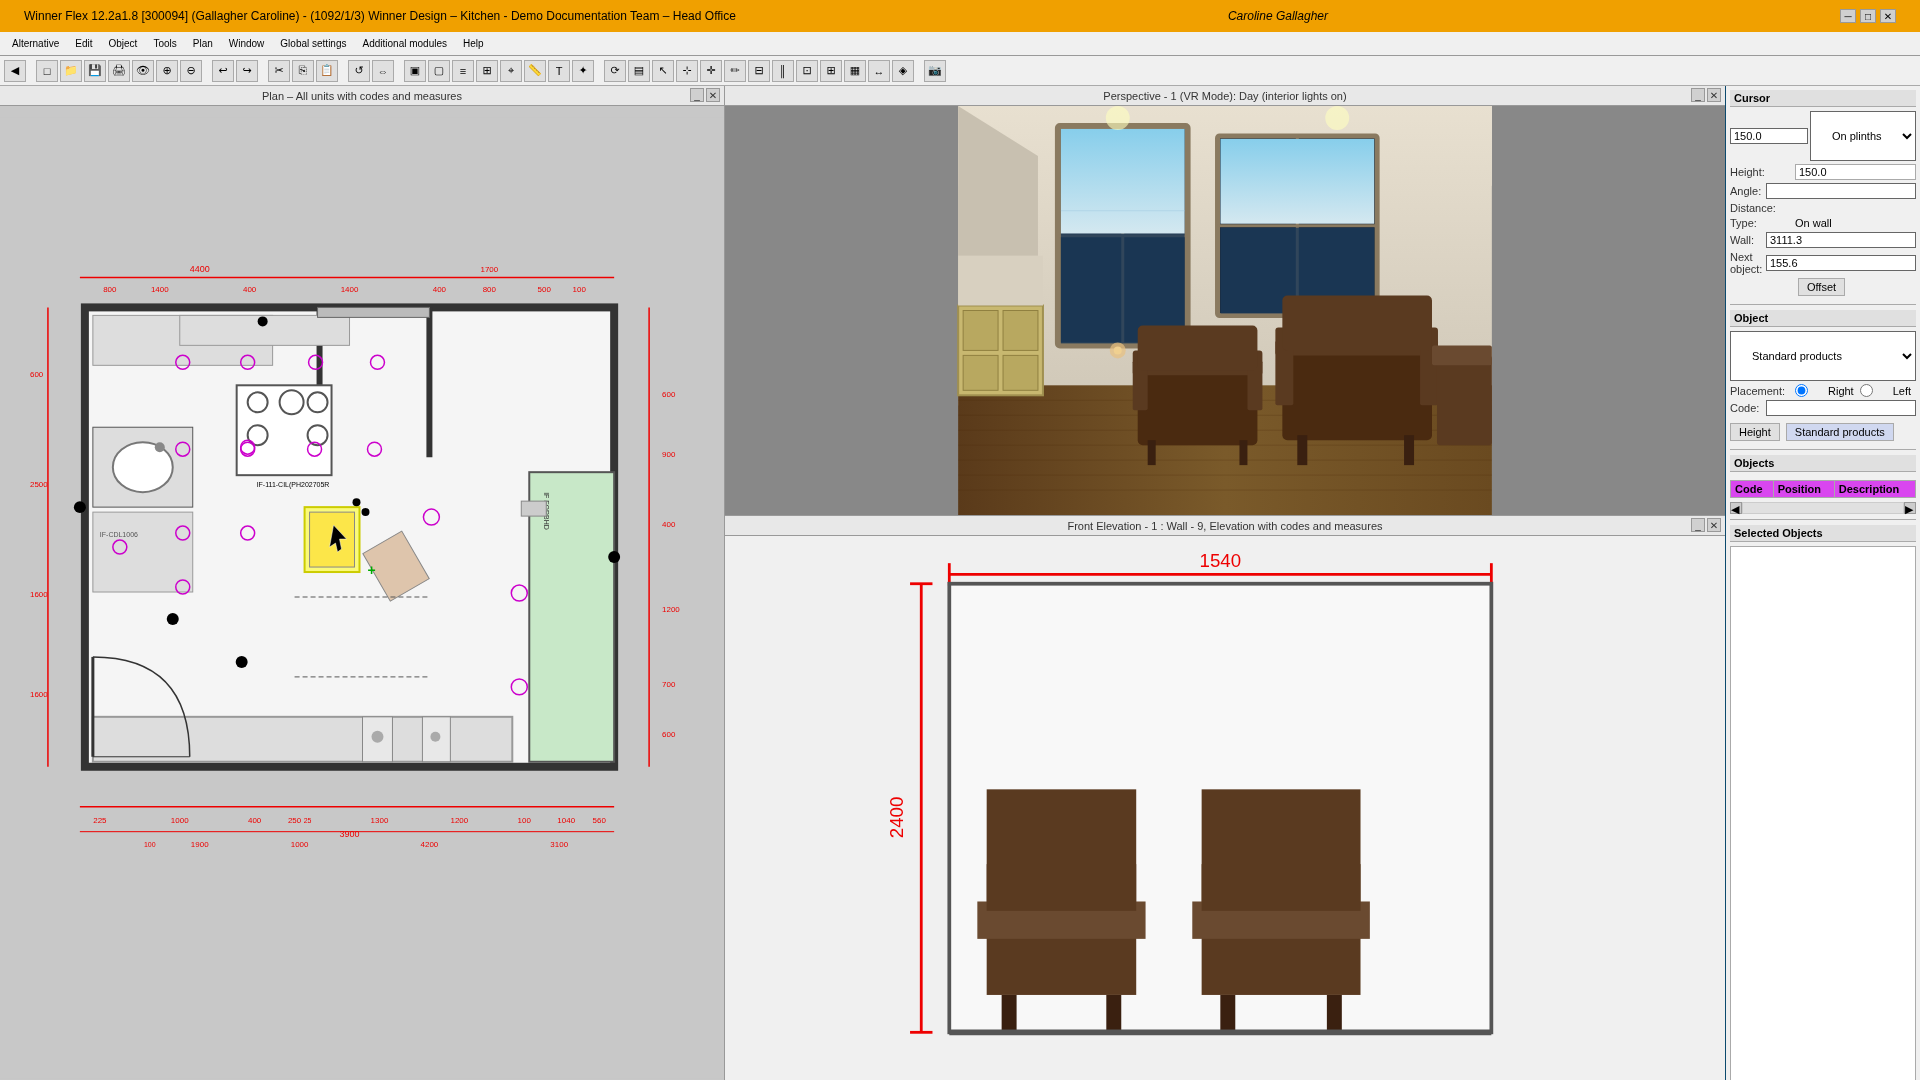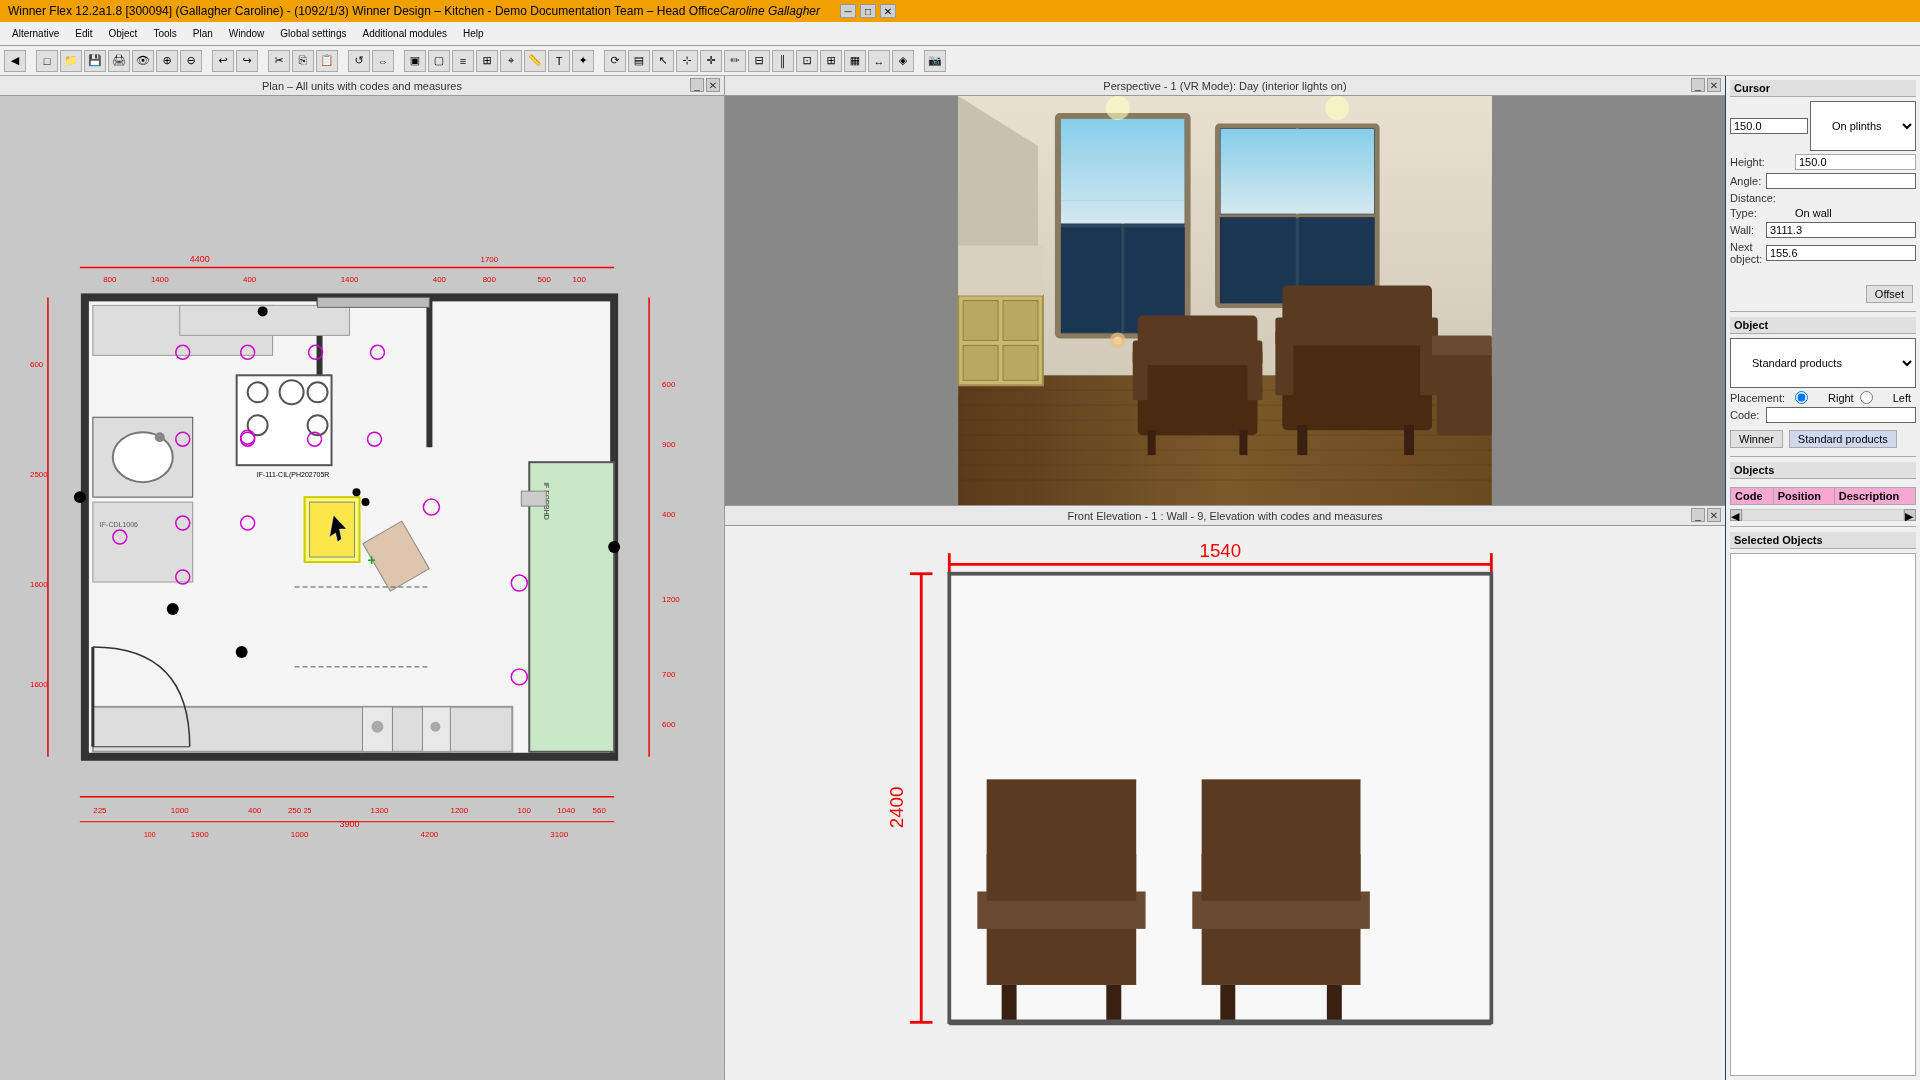--- a/index.html
+++ b/index.html
@@ -1,25 +1,25 @@
 <!DOCTYPE html>
 <html><head>
   <meta charset="utf-8">
   <style>
     * { margin: 0; padding: 0; box-sizing: border-box; }
     body { width: 1920px; height: 1080px; overflow: hidden; font-family: Arial, sans-serif; font-size: 11px; background: #c0c0c0; }
 
     
     #title-bar {
-      height: 22px;
+      height: 32px;
       background: #f0a000;
       display: flex;
       align-items: center;
-      justify-content: flex-start;
-      padding: 0 8px;
+      justify-content: space-between;
+      padding: 0 24px;
       color: #000;
       font-size: 12px;
     }
     #title-bar .win-controls { display: flex; gap: 4px; }
     #title-bar .win-btn {
       width: 16px; height: 14px; background: #d0d0d0; border: 1px solid #999;
       display: flex; align-items: center; justify-content: center; font-size: 10px; cursor: pointer;
     }
 
     
@@ -179,21 +179,21 @@
     .rp-divider {
       border-top: 1px solid #aaa;
       margin: 5px 0;
     }
 
     .radio-group { display: flex; align-items: center; gap: 6px; font-size: 11px; }
     .radio-label { display: flex; align-items: center; gap: 20px; }
 
     .objects-table { width: 100%; border-collapse: collapse; margin-top: 4px; }
     .objects-table th {
-      background: #f9a8d4; border: 1px solid #aaa;
+      background: #d946ef; border: 1px solid #aaa;
       padding: 2px 4px; font-size: 11px; text-align: left;
     }
 
     
     #fp-svg {
       position: absolute;
       top: 0; left: 0;
       width: 100%; height: 100%;
     }
 
@@ -650,21 +650,21 @@
     <div class="rp-row">
       <span class="rp-label">Wall:</span>
       <input type="text" class="rp-input" style="flex: 1 1 0%;" value="3111.3">
     </div>
 
     <div class="rp-row">
       <span class="rp-label">Next object:</span>
       <input type="text" class="rp-input" style="flex: 1 1 0%;" value="155.6">
     </div>
 
-    <div class="rp-row" style="justify-content:flex-end; margin-top:17px;">
+    <div class="rp-row" style="justify-content:center; margin-top:0;">
       <button class="rp-btn">Offset</button>
     </div>
 
     <div class="rp-divider"></div>
 
     <div class="section-header">
       <span>Object</span>
     </div>
 
     <div class="rp-row">
@@ -686,21 +686,21 @@
         </label>
       </div>
     </div>
 
     <div class="rp-row">
       <span class="rp-label">Code:</span>
       <input type="text" class="rp-input" style="flex: 1 1 0%;">
     </div>
 
     <div class="rp-row" style="margin-top:4px; gap:3px;">
-      <button class="rp-btn">Winner</button>
+      <button class="rp-btn">Height</button>
       <button class="rp-btn" style="background:#d0d8f0;">Standard products</button>
     </div>
 
     <div class="rp-divider"></div>
 
     <div class="section-header">
       <span>Objects</span>
     </div>
 
     <table class="objects-table">

